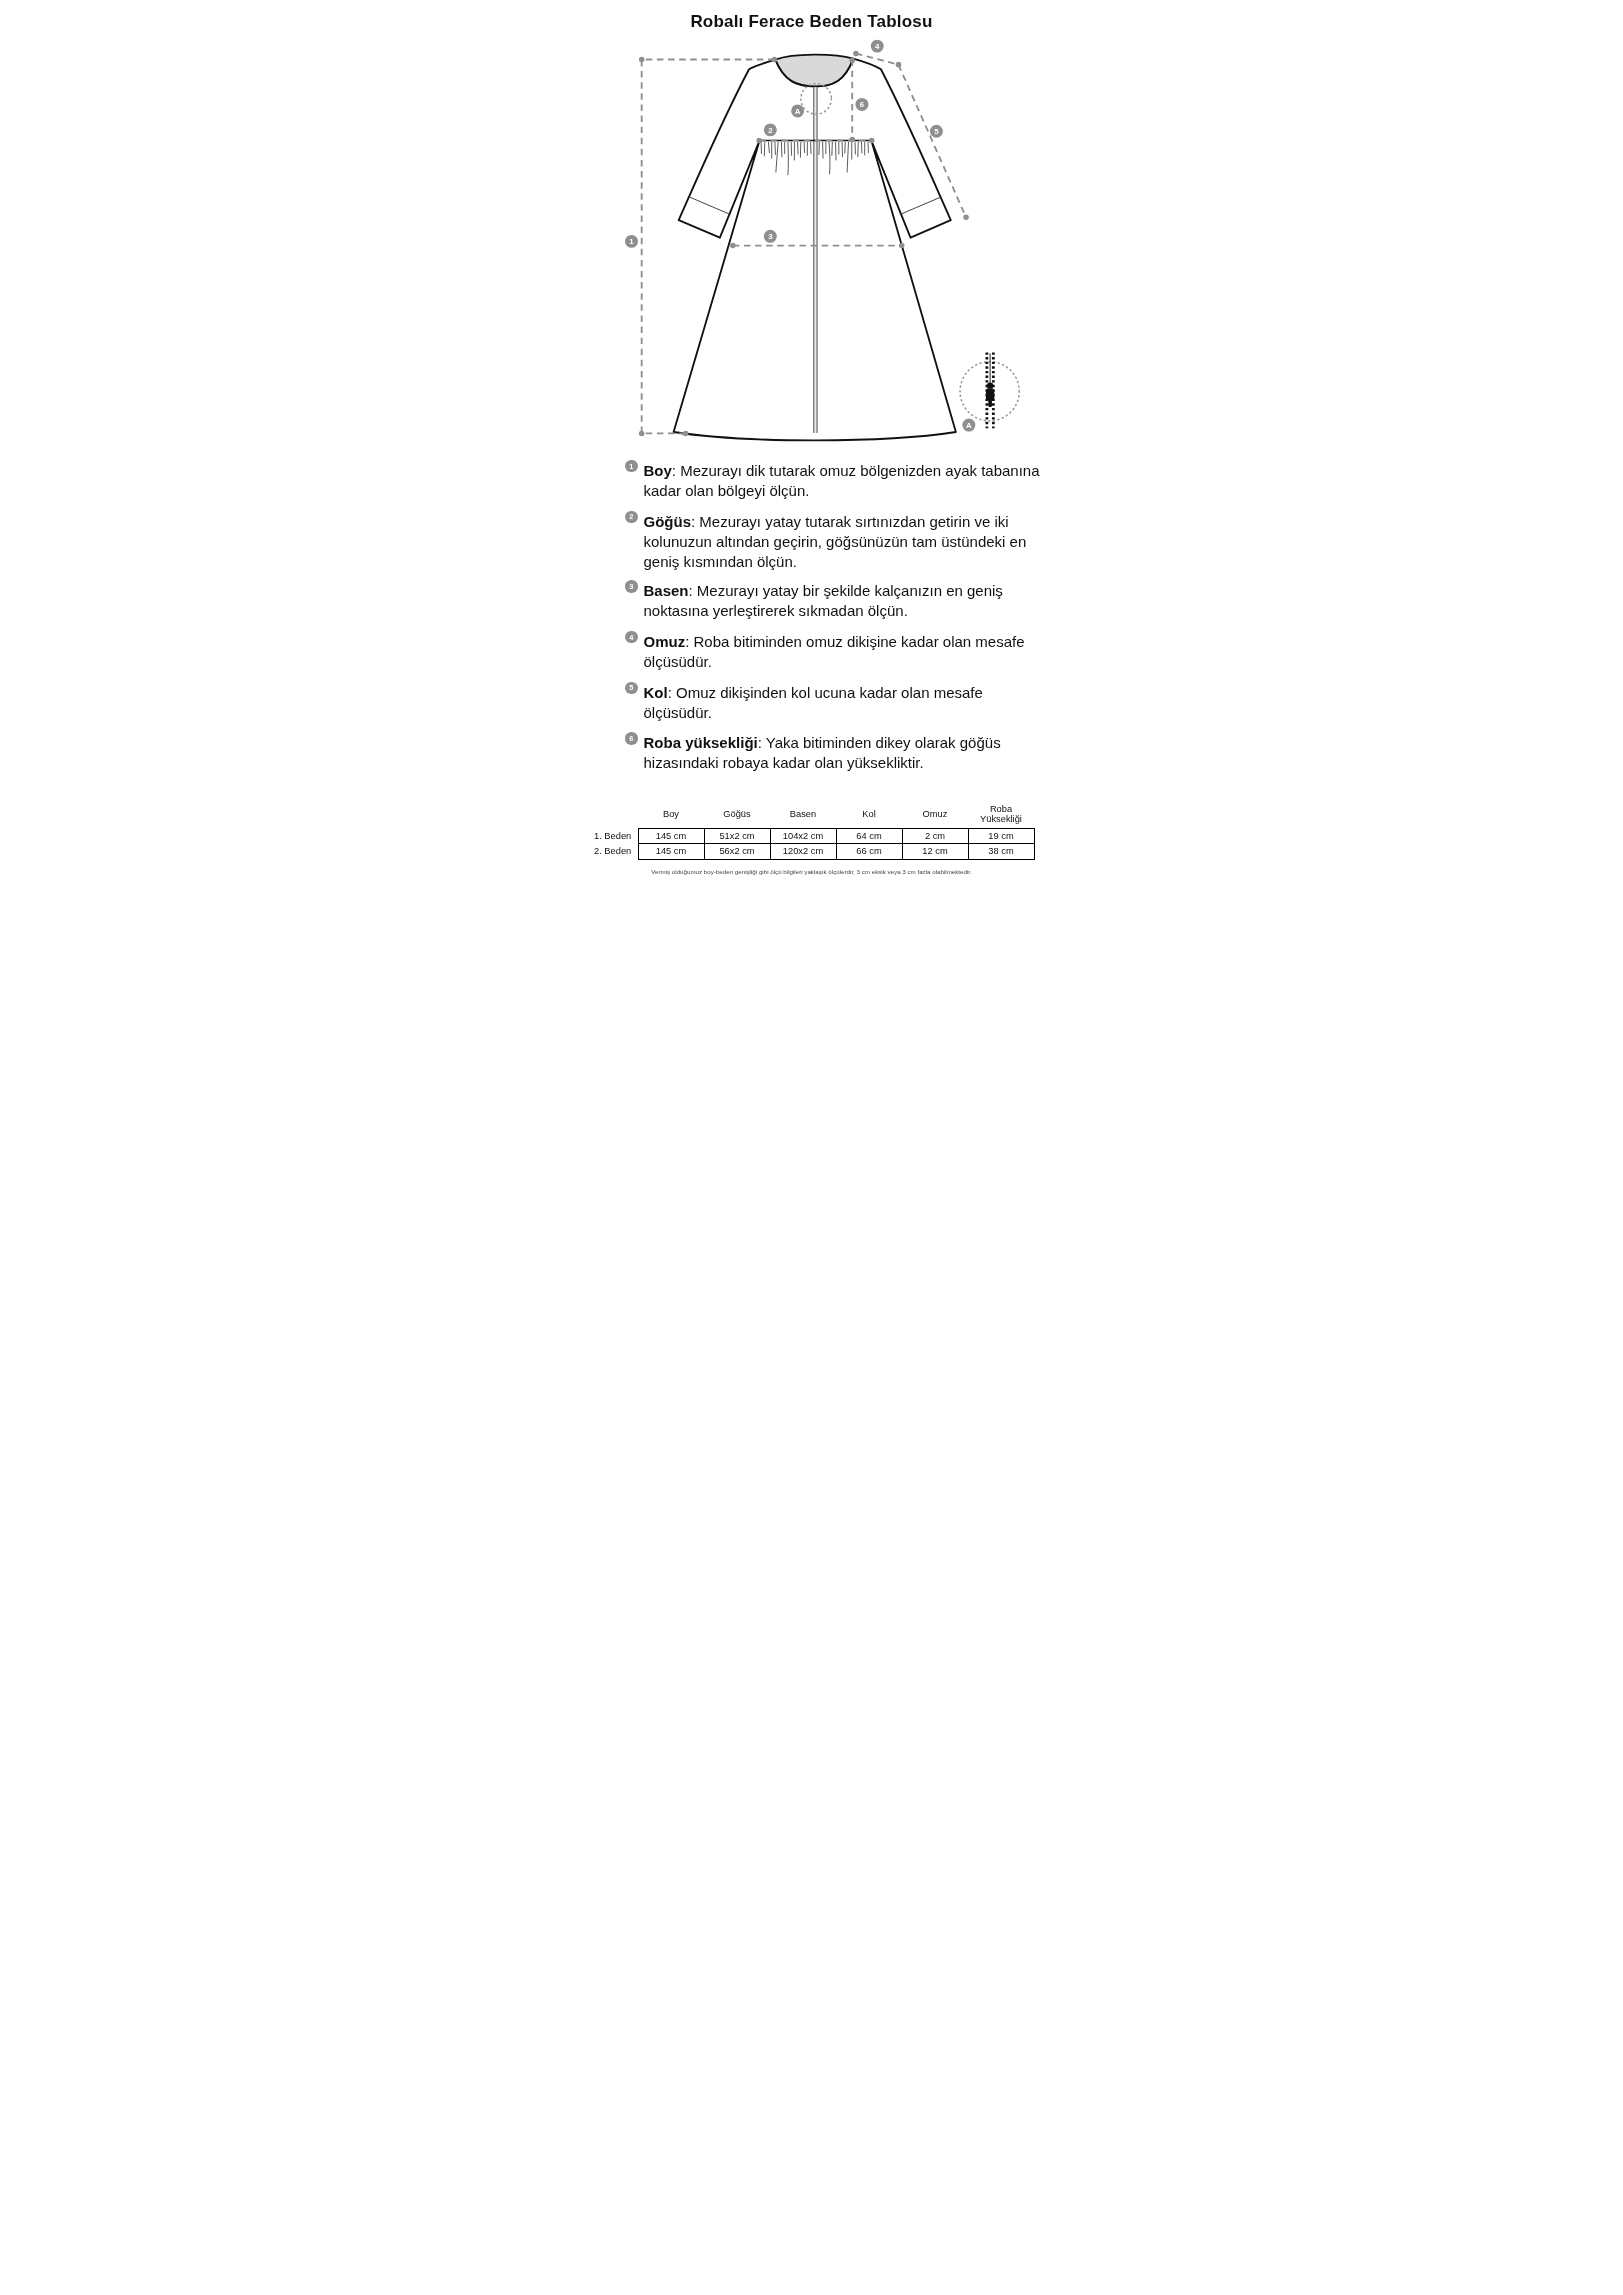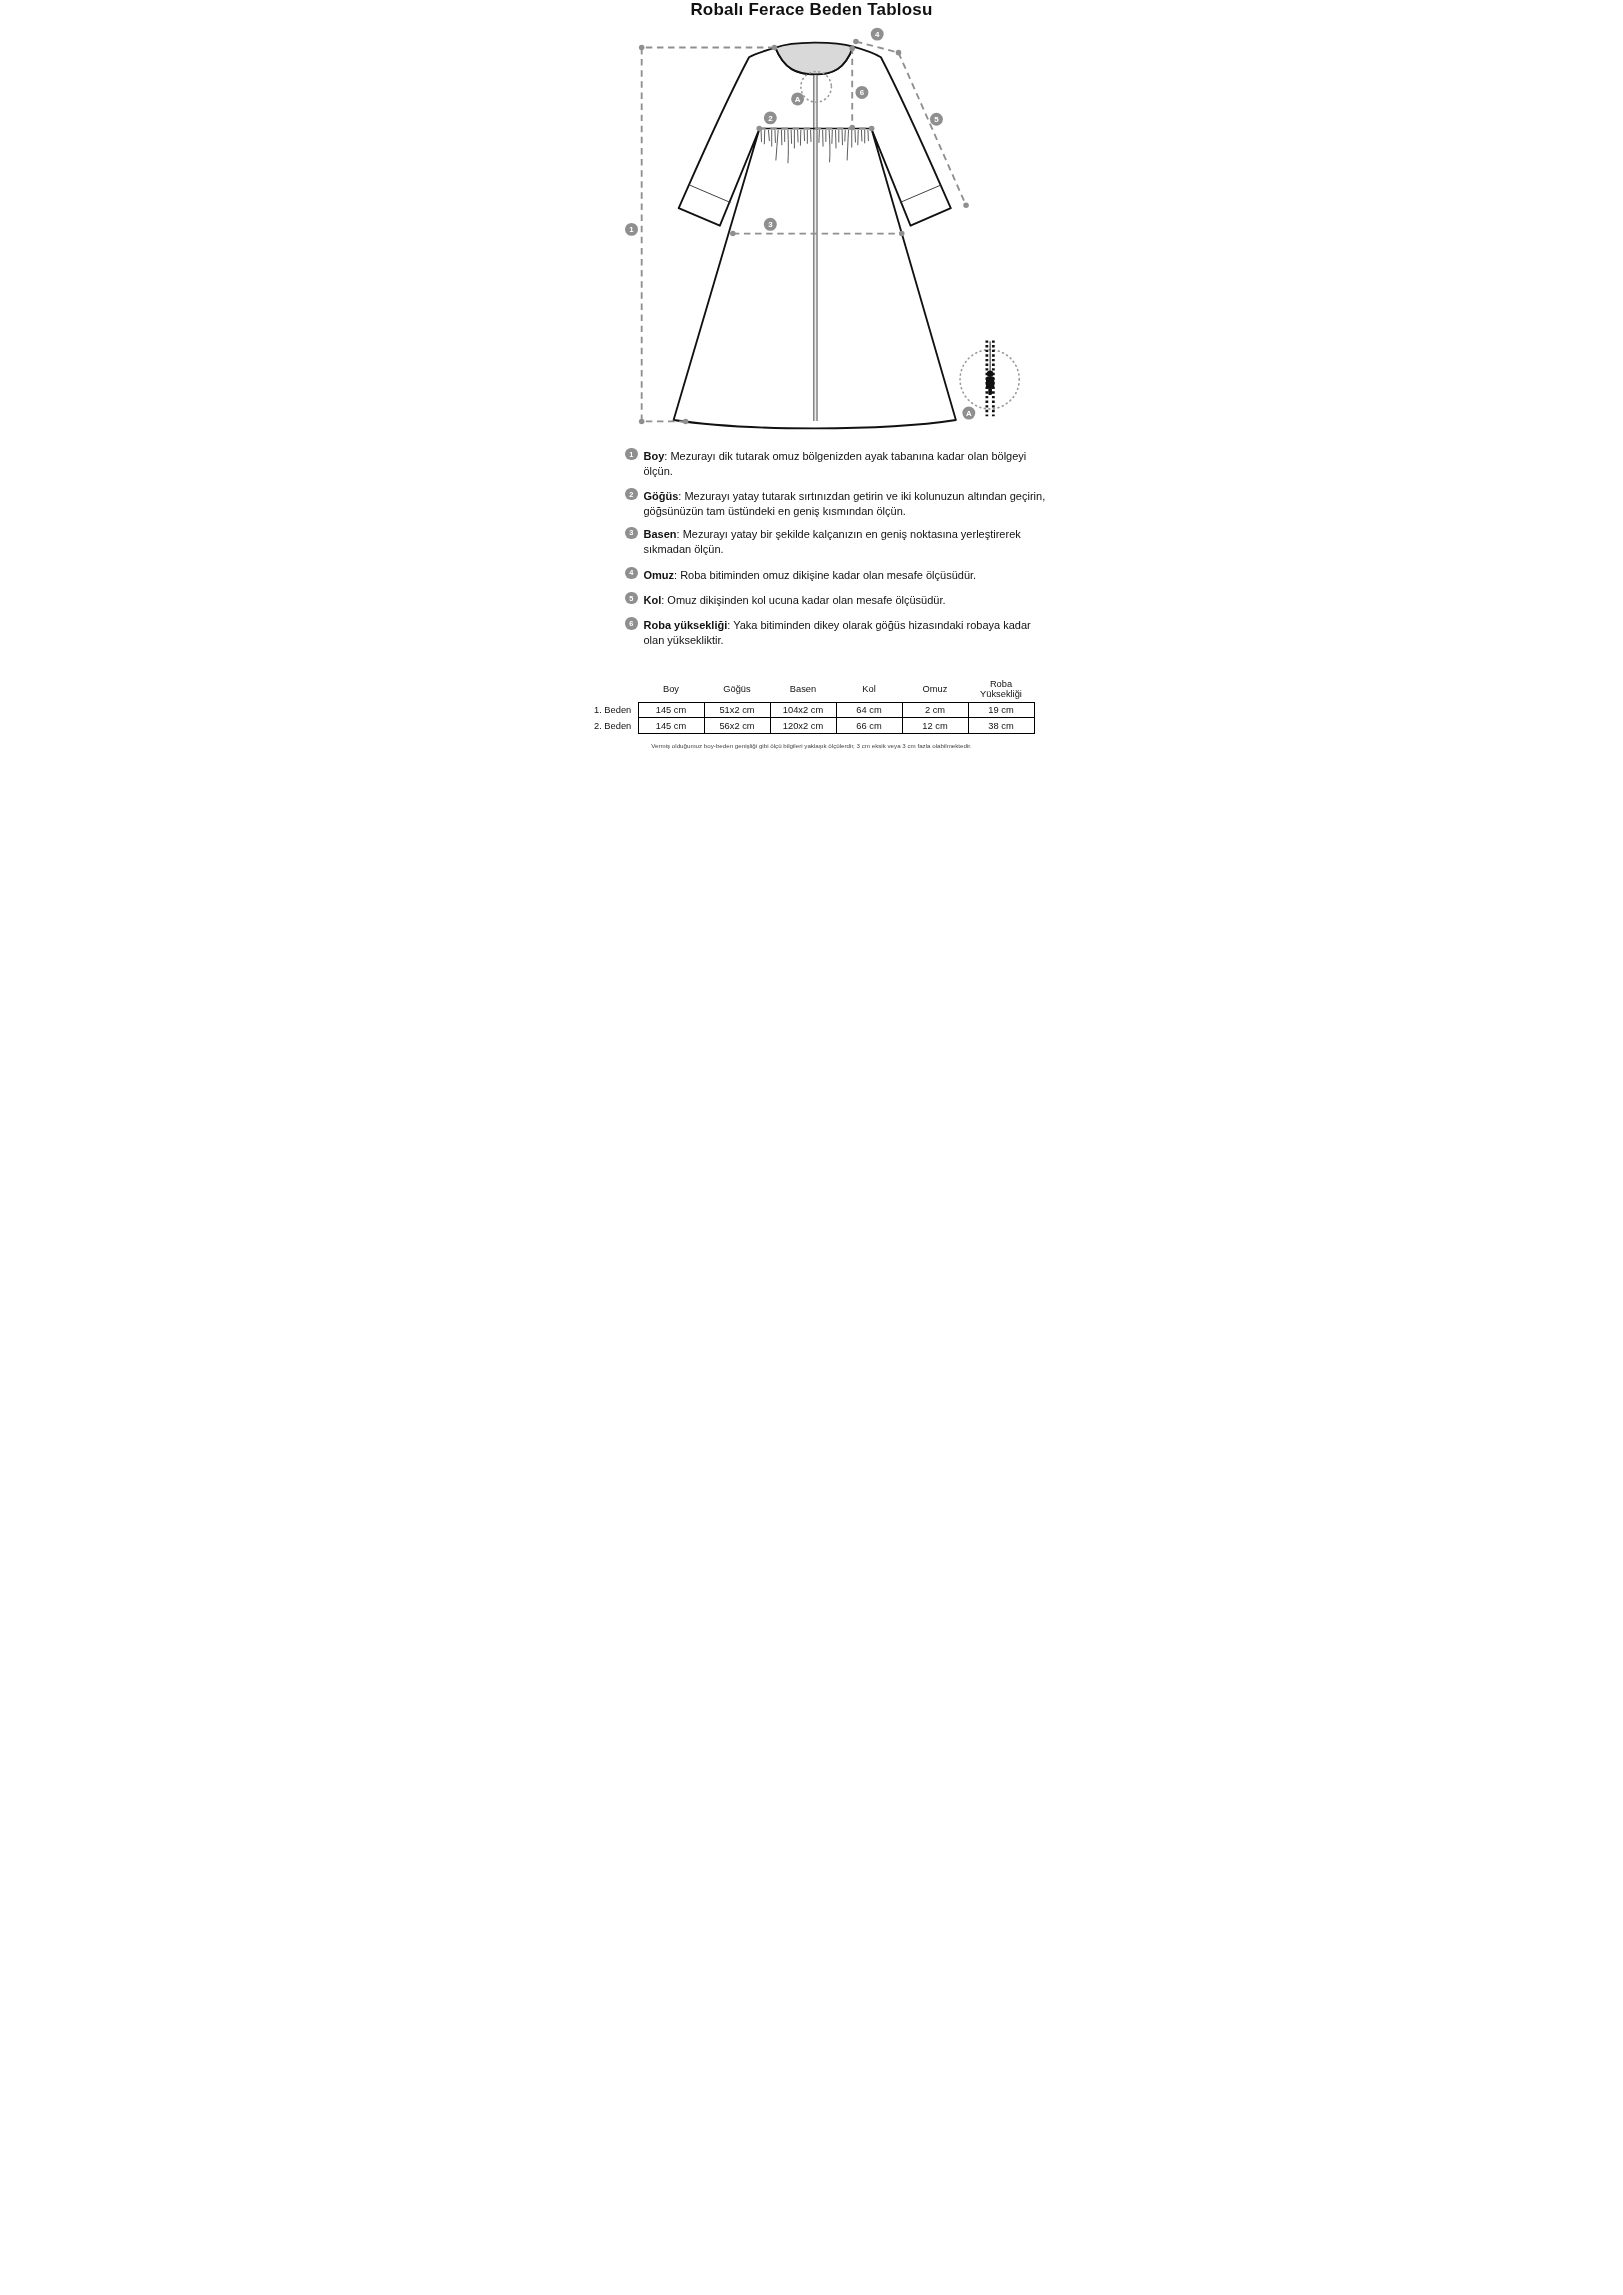--- a/index.html
+++ b/index.html
@@ -1,17 +1,17 @@
 <!DOCTYPE html>
 <html style="font-size:7.4px"><head>
 <meta charset="utf-8">
 <style>
   html, body { margin: 0; padding: 0; background: #ffffff; }
   body { font-family: "Liberation Sans", sans-serif; color: #111; }
-  .page { width: 509px; margin: 0 auto; padding-bottom: 18.5px; }
+  .page { width: 509px; margin: 0 auto; padding-top: 12px; padding-bottom: 18.5px; }
 
   h1.page-title {
     text-align: center;
     font-size: 17px;
     font-weight: 700;
     letter-spacing: 0.2px;
     margin: 0 0 1.9px 0;
   }
 
   svg.diagram { display: block; margin: 0 auto; }
@@ -23,21 +23,21 @@
     flex: 0 0 12.5px;
     width: 12.5px; height: 12.5px;
     border-radius: 50%;
     background: #8f8f8f;
     color: #fff;
     font-size: 7.4px; font-weight: 700;
     display: flex; align-items: center; justify-content: center;
     margin-right: 6px;
     margin-top: 0px;
   }
-  .legend-text { margin: 0.9px 0 0 0; font-size: 11px; line-height: 1.34; max-width: 407px; }
+  .legend-text { margin: 0.9px 0 0 0; font-size: 15px; line-height: 1.34; max-width: 407px; }
   .legend-text b { font-weight: 700; }
 
   table.size-table {
     border-collapse: collapse;
     table-layout: fixed;
     margin: 30px 0 0 37px;
   }
   table.size-table col.label-col { width: 44px; }
   table.size-table col.data-col { width: 66px; }
   table.size-table th {

